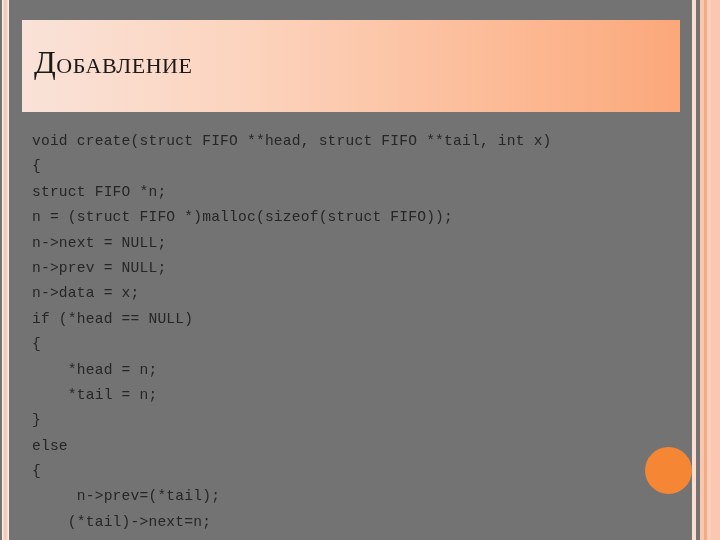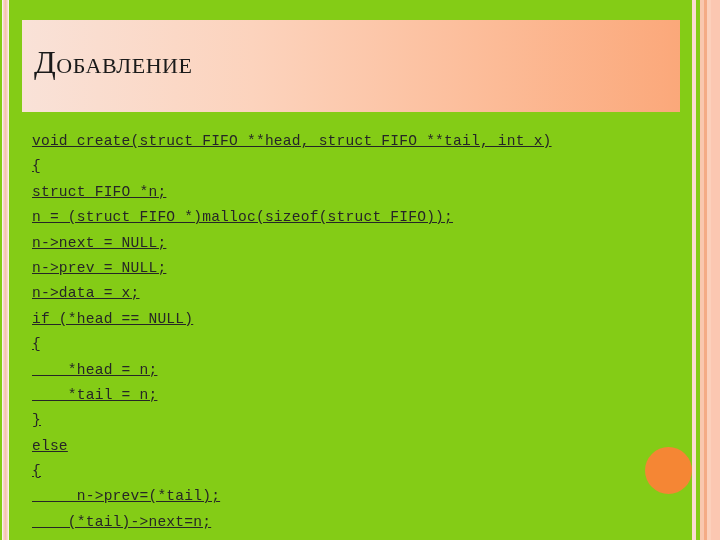--- a/index.html
+++ b/index.html
@@ -10,21 +10,21 @@
     width: 720px;
     height: 540px;
     background: #ffffff;
     font-family: "Liberation Sans", sans-serif;
     overflow: hidden;
   }
   .slide {
     position: relative;
     width: 720px;
     height: 540px;
-    background: #84cc16;
+    background: #737373;
     overflow: hidden;
   }
 
   
   .border-left {
     position: absolute;
     left: 2px;
     top: 0;
     width: 7px;
     height: 540px;
@@ -79,21 +79,20 @@
     font-family: "Liberation Mono", "DejaVu Sans Mono", monospace;
     font-size: 14.6px;
     line-height: 25.4px;
     color: #262626;
     white-space: pre;
     letter-spacing: 0.2px;
   }
   .code-line {
     white-space: pre;
     height: 25.4px;
-    text-decoration: underline;
   }
 
   
   .circle-accent {
     position: absolute;
     left: 645px;
     top: 447px;
     width: 47px;
     height: 47px;
     border-radius: 50%;

